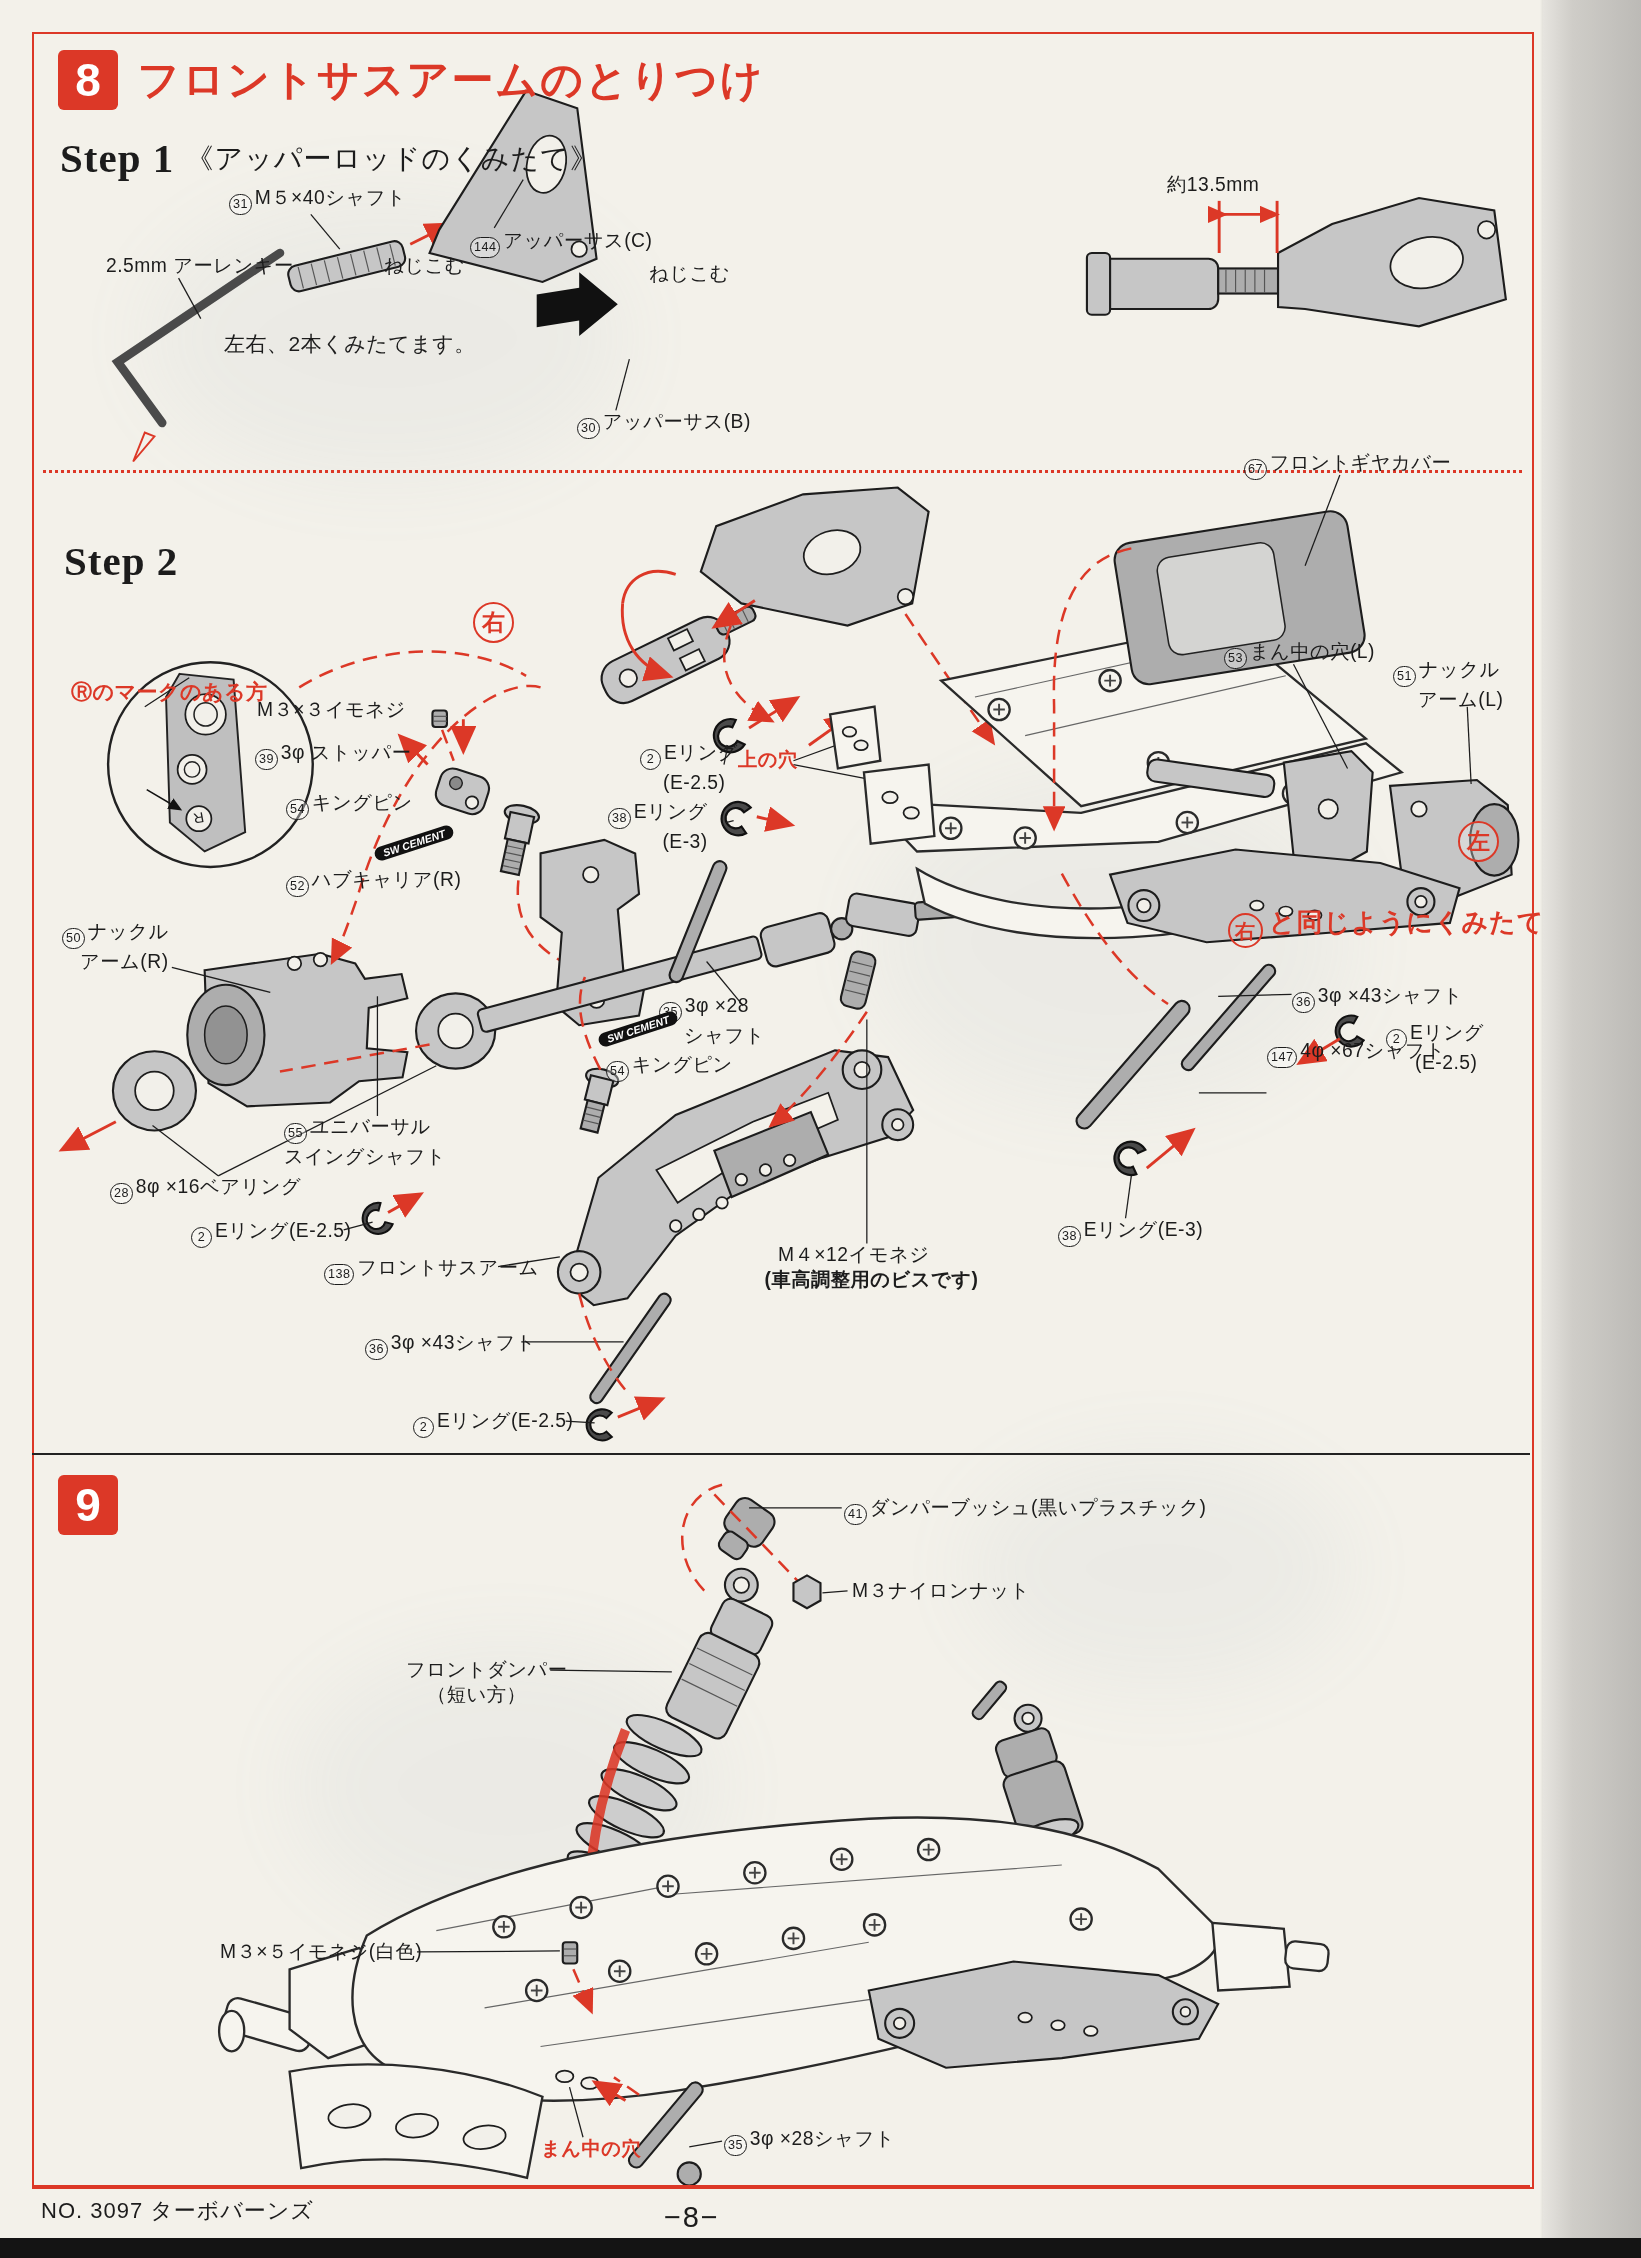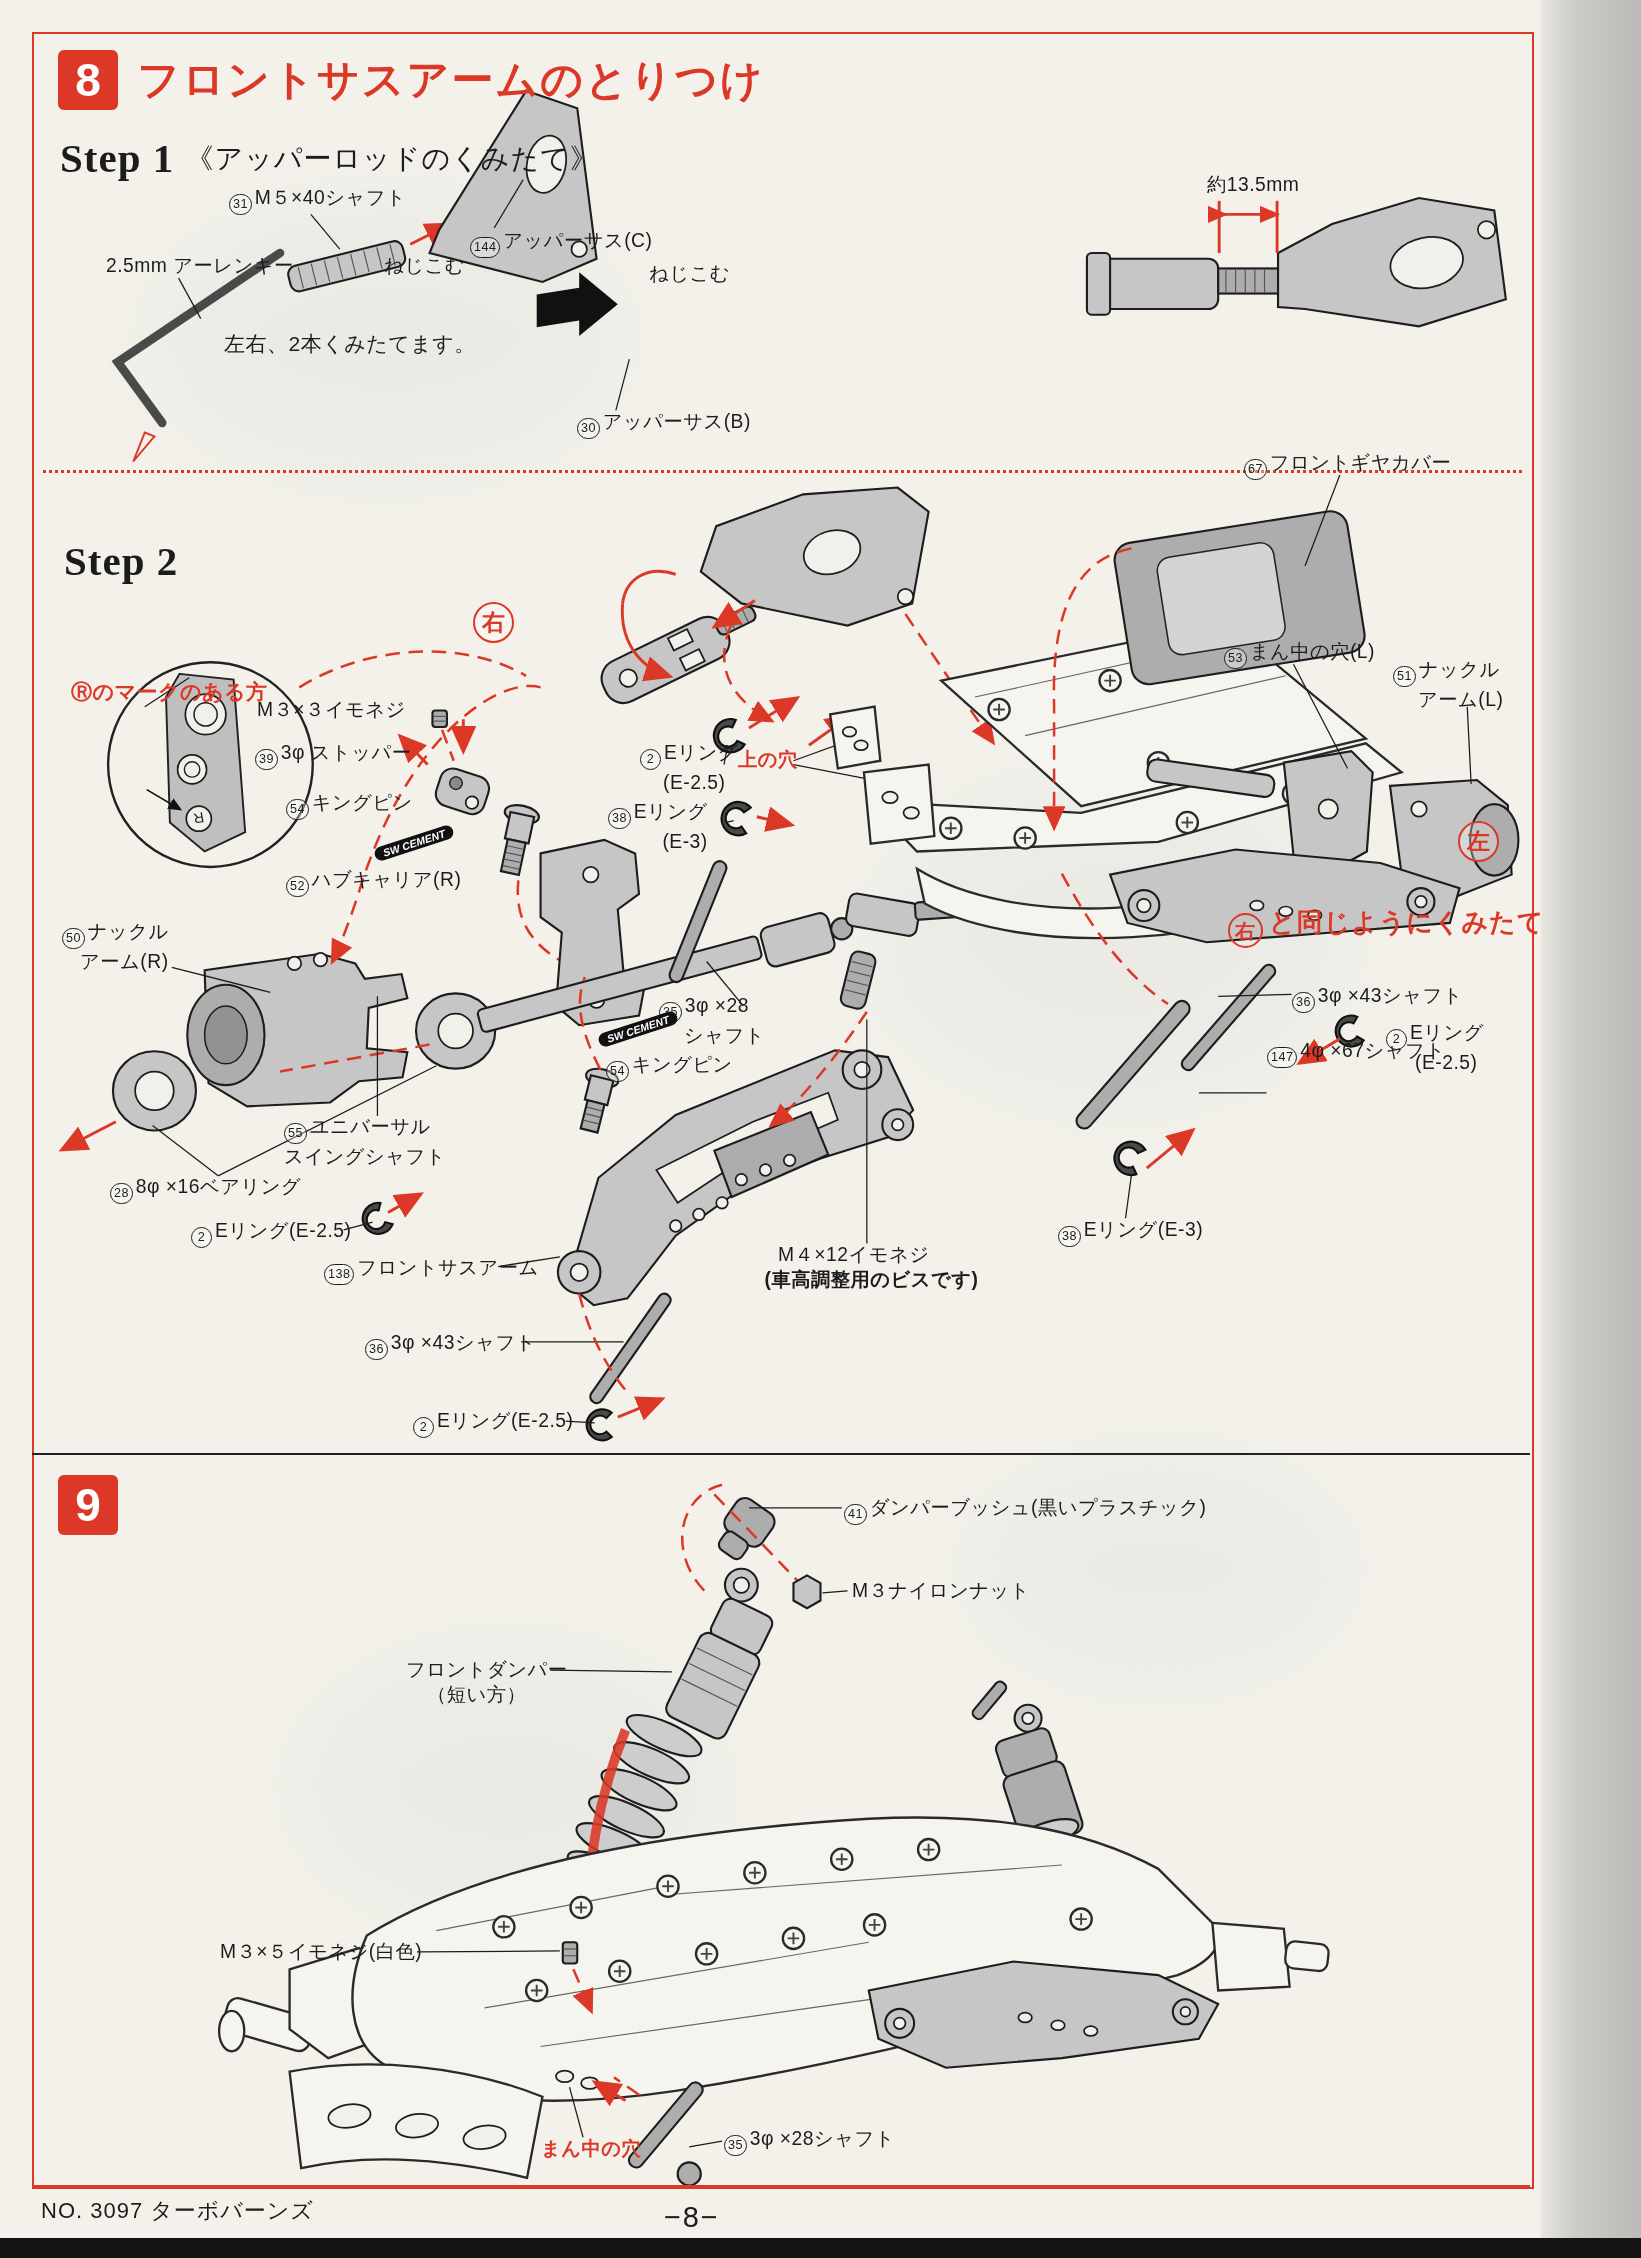--- a/index.html
+++ b/index.html
@@ -462,21 +462,21 @@
     <span class="step-sub">《アッパーロッドのくみたて》</span>
   </div>
 
   <div class="lbl" style="left:229px;top:185px;"><span class="cn">31</span><span>M５×40シャフト</span></div>
   <div class="lbl" style="left:470px;top:228px;"><span class="cn">144</span><span>アッパーサス(C)</span></div>
   <div class="lbl" style="left:106px;top:253px;"><span>2.5mm アーレンキー</span></div>
   <div class="lbl" style="left:384px;top:253px;"><span>ねじこむ</span></div>
   <div class="lbl" style="left:224px;top:330px;font-size:21px;"><span>左右、2本くみたてます。</span></div>
   <div class="lbl" style="left:649px;top:261px;"><span>ねじこむ</span></div>
   <div class="lbl" style="left:577px;top:409px;"><span class="cn">30</span><span>アッパーサス(B)</span></div>
-  <div class="lbl" style="left:1207px;top:172px;"><span>約13.5mm</span></div>
+  <div class="lbl" style="left:1167px;top:172px;"><span>約13.5mm</span></div>
 
   <div class="dotline"></div>
 
   <div class="step-h" style="left:64px;top:537px;"><span>Step 2</span></div>
 
   <div class="mark" style="left:473px;top:602px;">右</div>
   <div class="mark" style="left:1458px;top:821px;">左</div>
 
   <div class="lbl red" style="left:71px;top:678px;font-weight:bold;font-size:21px;"><span>Ⓡのマークのある方</span></div>
   <div class="lbl" style="left:257px;top:697px;"><span>M３×３イモネジ</span></div>

